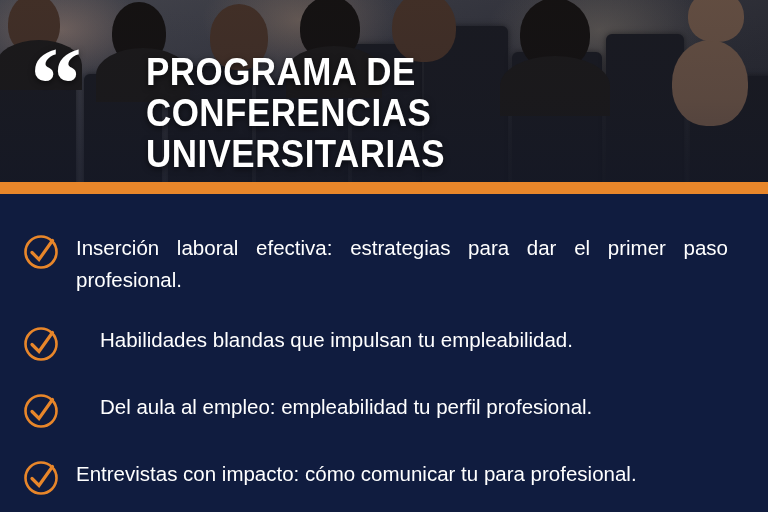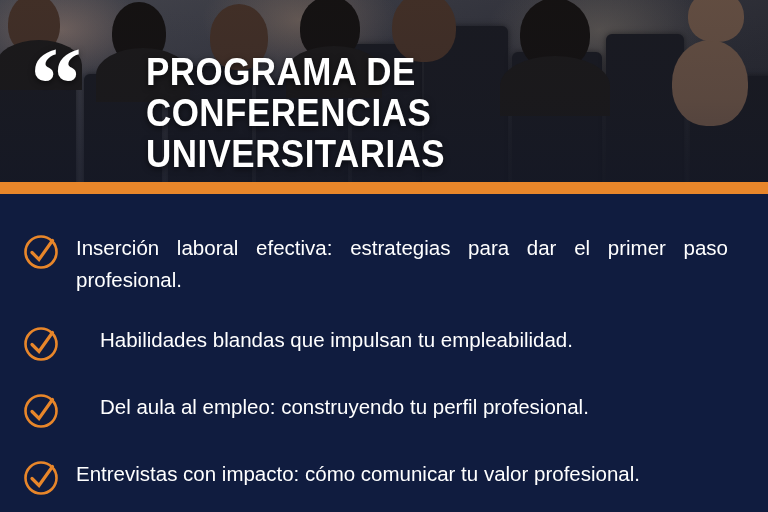--- a/index.html
+++ b/index.html
@@ -203,27 +203,27 @@
       <span class="row-text nojust">Habilidades blandas que impulsan tu empleabilidad.</span>
     </div>
 
     <div class="row">
       <span class="check">
         <svg width="38" height="38" viewBox="0 0 38 38">
           <circle cx="19" cy="19" r="15.5" fill="none" stroke="#e8862a" stroke-width="2.6"></circle>
           <path d="M10 19.5 L17 26.5 L30.5 7.5" fill="none" stroke="#e8862a" stroke-width="3.2" stroke-linecap="round"></path>
         </svg>
       </span>
-      <span class="row-text nojust">Del aula al empleo: construyendo tu perfil profesional.</span>
-    </div>
-
-    <div class="row">
-      <span class="check">
-        <svg width="38" height="38" viewBox="0 0 38 38">
-          <circle cx="19" cy="19" r="15.5" fill="none" stroke="#e8862a" stroke-width="2.6"></circle>
-          <path d="M10 19.5 L17 26.5 L30.5 7.5" fill="none" stroke="#e8862a" stroke-width="3.2" stroke-linecap="round"></path>
-        </svg>
-      </span>
-      <span class="row-text">Entrevistas con impacto: cómo comunicar tu valor profesional.</span>
+      <span class="row-text nojust">Del aula al empleo: empleabilidad tu perfil profesional.</span>
+    </div>
+
+    <div class="row">
+      <span class="check">
+        <svg width="38" height="38" viewBox="0 0 38 38">
+          <circle cx="19" cy="19" r="15.5" fill="none" stroke="#e8862a" stroke-width="2.6"></circle>
+          <path d="M10 19.5 L17 26.5 L30.5 7.5" fill="none" stroke="#e8862a" stroke-width="3.2" stroke-linecap="round"></path>
+        </svg>
+      </span>
+      <span class="row-text">Entrevistas con impacto: cómo comunicar tu para profesional.</span>
     </div>
 
   </div>
 </div>
 
 </body></html>

